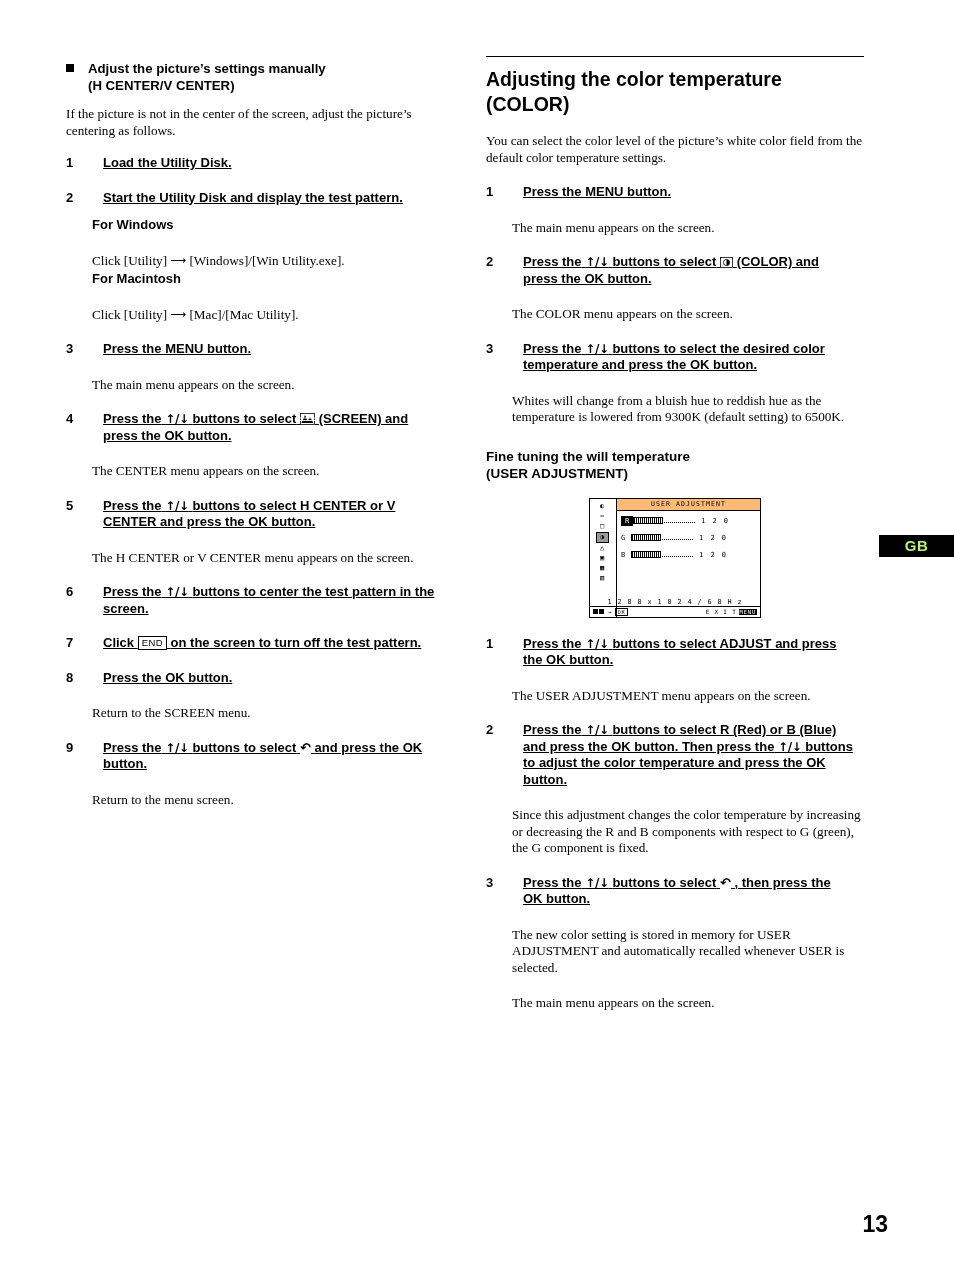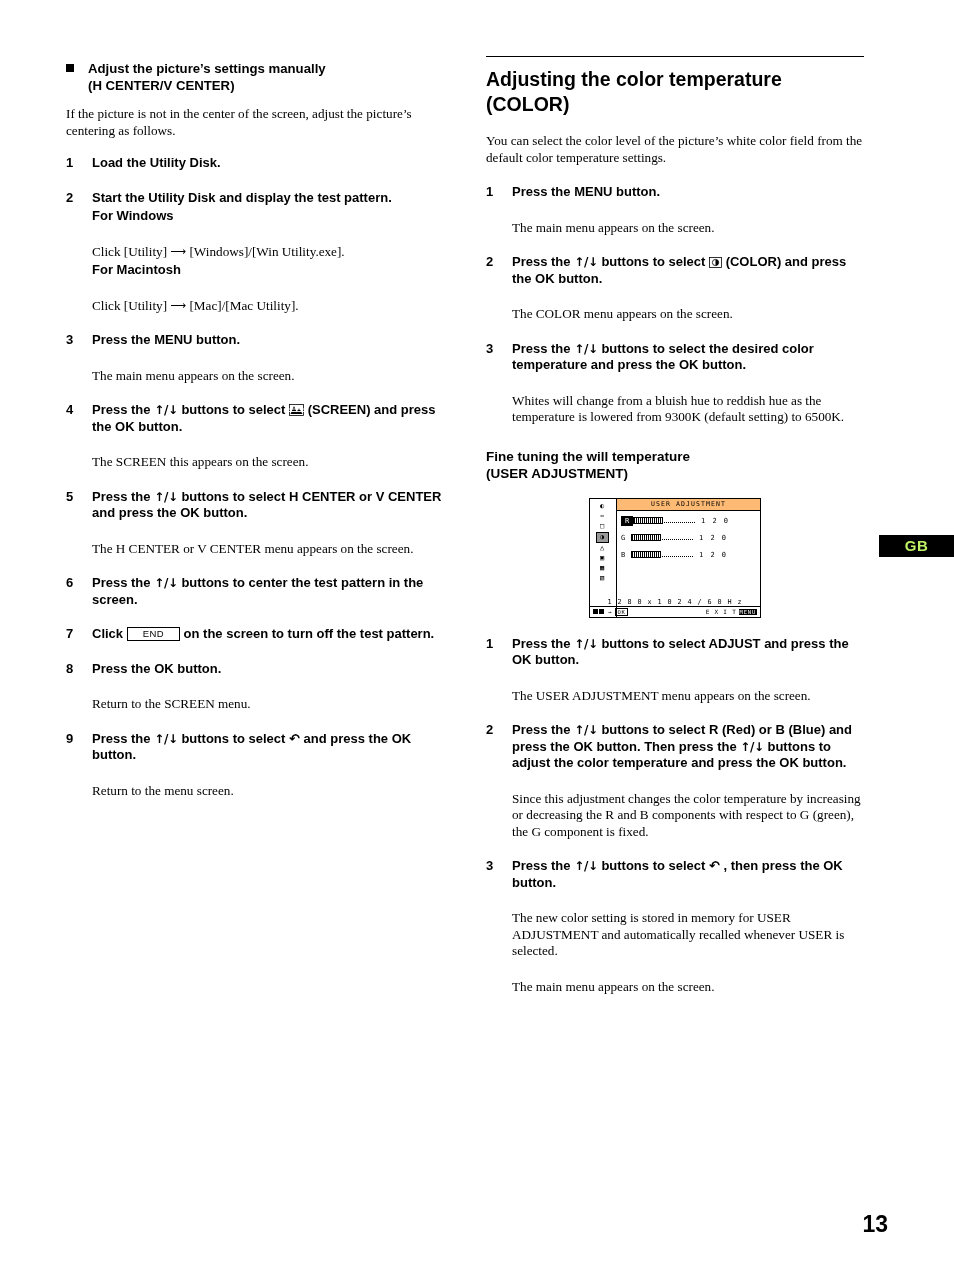--- a/index.html
+++ b/index.html
@@ -92,21 +92,22 @@
     font-family: "Liberation Sans", sans-serif;
     font-weight: bold;
     font-size: 13px;
     line-height: 16.5px;
   }
   .step .lead {
     font-family: "Liberation Sans", sans-serif;
     font-weight: bold;
     font-size: 13px;
     line-height: 16.5px;
-    margin: 0;
+    margin: 11px;
+    text-decoration: underline;
   }
   .step .desc {
     font-family: "Liberation Serif", serif;
     font-size: 13.2px;
     line-height: 16.5px;
     margin: 19px 0 0 0;
   }
   .step .subhead {
     font-family: "Liberation Sans", sans-serif;
     font-weight: bold;
@@ -120,21 +121,21 @@
     font-size: 12px;
     letter-spacing: -0.3px;
   }
   .key-box {
     display: inline-block;
     border: 1px solid #000;
     font-family: "Liberation Sans", sans-serif;
     font-size: 9.5px;
     font-weight: normal;
     letter-spacing: 0.4px;
-    padding: 0 15px;
+    padding: 0 3px;
     line-height: 12px;
     vertical-align: 1px;
   }
   .ret-glyph {
     font-family: "DejaVu Sans", sans-serif;
     font-size: 13px;
     display: inline-block;
     transform: scaleX(-1);
   }
   .icon-screen, .icon-color {
@@ -376,21 +377,21 @@
         <span>buttons to select</span>
         <svg class="icon-screen" width="15" height="12" viewBox="0 0 15 12">
           <rect x="0.5" y="0.5" width="14" height="11" fill="none" stroke="#000" stroke-width="0.8"></rect>
           <path d="M1.5 10 L5 2 L8.5 10 Z" fill="#000"></path>
           <path d="M6.5 10 L10 4 L13.5 10 Z" fill="#000"></path>
           <path d="M0 5 L15 5" stroke="#fff" stroke-width="0.9"></path>
           <path d="M0 7.5 L15 7.5" stroke="#fff" stroke-width="0.9"></path>
         </svg>
         <span>(SCREEN) and press the OK button.</span>
       </p>
-      <p class="desc">The SCREEN this appears on the screen.</p>
+      <p class="desc">The CENTER menu appears on the screen.</p>
     </div>
 
     <div class="step" style="margin-top:18px;">
       <div class="num">5</div>
       <p class="lead">
         <span>Press the</span>
         <span class="arrows">↑/↓</span>
         <span>buttons to select H CENTER or V CENTER and press the OK button.</span>
       </p>
       <p class="desc">The H CENTER or V CENTER menu appears on the screen.</p>

